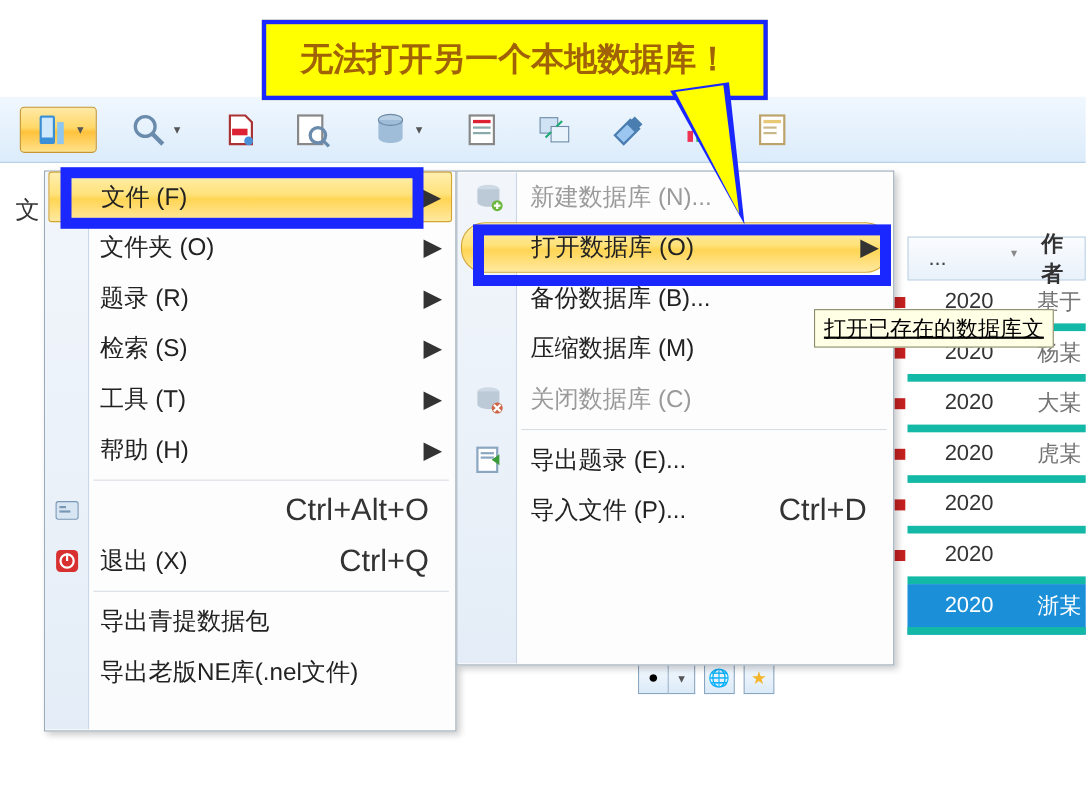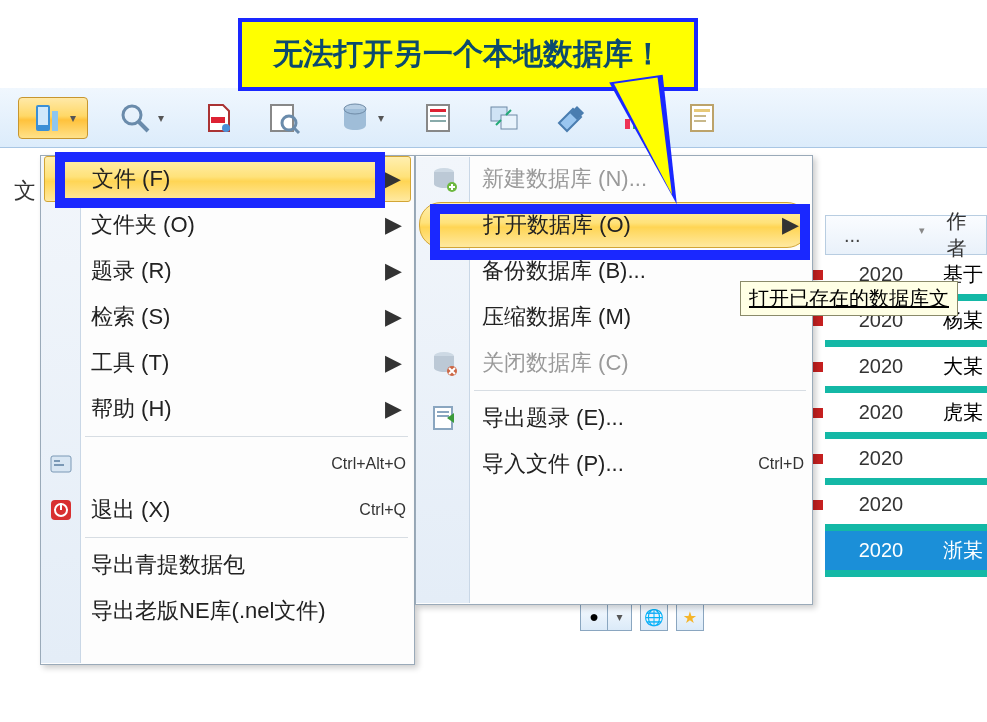--- a/index.html
+++ b/index.html
@@ -55,21 +55,21 @@
     top: 18px;
     left: 238px;
     width: 460px;
   }
   .callout-box {
     background: #ffff00;
     border: 4px solid #1a28ff;
     padding: 12px 30px;
     font-size: 30px;
     font-weight: 700;
-    color: #0c4a6e;
+    color: #a16207;
     text-align: center;
   }
   .callout-tail {
     position: absolute;
     top: 60px;
     left: 380px;
     width: 0; height: 0;
     border-left: 50px solid transparent;
     border-right: 4px solid transparent;
     border-top: 130px solid #1a28ff;
@@ -112,22 +112,22 @@
     display: flex;
     align-items: center;
     padding-left: 50px;
     font-size: 22px;
     color: #222;
     cursor: default;
   }
   .mi.disabled { color: #9a9a9a; }
   .mi .sc {
     position: absolute;
-    right: 8px;
-    font-size: 16px;
+    right: 24px;
+    font-size: 28px;
     color: #333;
   }
   .mi .arrow {
     position: absolute;
     right: 12px;
     color: #333;
   }
   .mi.hover {
     background: linear-gradient(#ffefb0,#ffe27a 45%,#ffd554 55%,#ffe9a0);
     border: 1px solid #d2a535;
@@ -200,30 +200,30 @@
     background: linear-gradient(#fafcff,#e9f1fa);
     border: 1px solid #b8cde1;
     display: flex;
     align-items: center;
   }
   .bg-head .col1 { width: 112px; padding-left: 18px; color: #444; position: relative; }
   .bg-head .col1::after {
     content: "▾"; font-size: 11px; color: #888;
     position: absolute; right: 12px;
   }
-  .bg-head .col2 { padding-left: 10px; color: #333; }
+  .bg-head .col2 { padding-left: 10px; color: #333; font-weight: bold; }
   .bg-row {
     height: 46px;
     display: flex;
     align-items: center;
     border-bottom: 7px solid #14b8a6;
     position: relative;
   }
   .bg-row .c1 { width: 112px; text-align: center; color: #333; }
-  .bg-row .c2 { padding-left: 6px; color: #000000; }
+  .bg-row .c2 { padding-left: 6px; color: #737373; }
   .bg-row.sel { background: #1b8fd8; color: #fff; }
   .bg-row.sel .c1, .bg-row.sel .c2 { color: #fff; }
   .sqred {
     position: absolute;
     left: -12px;
     width: 10px; height: 10px;
     background: #c62020;
   }
 
   

